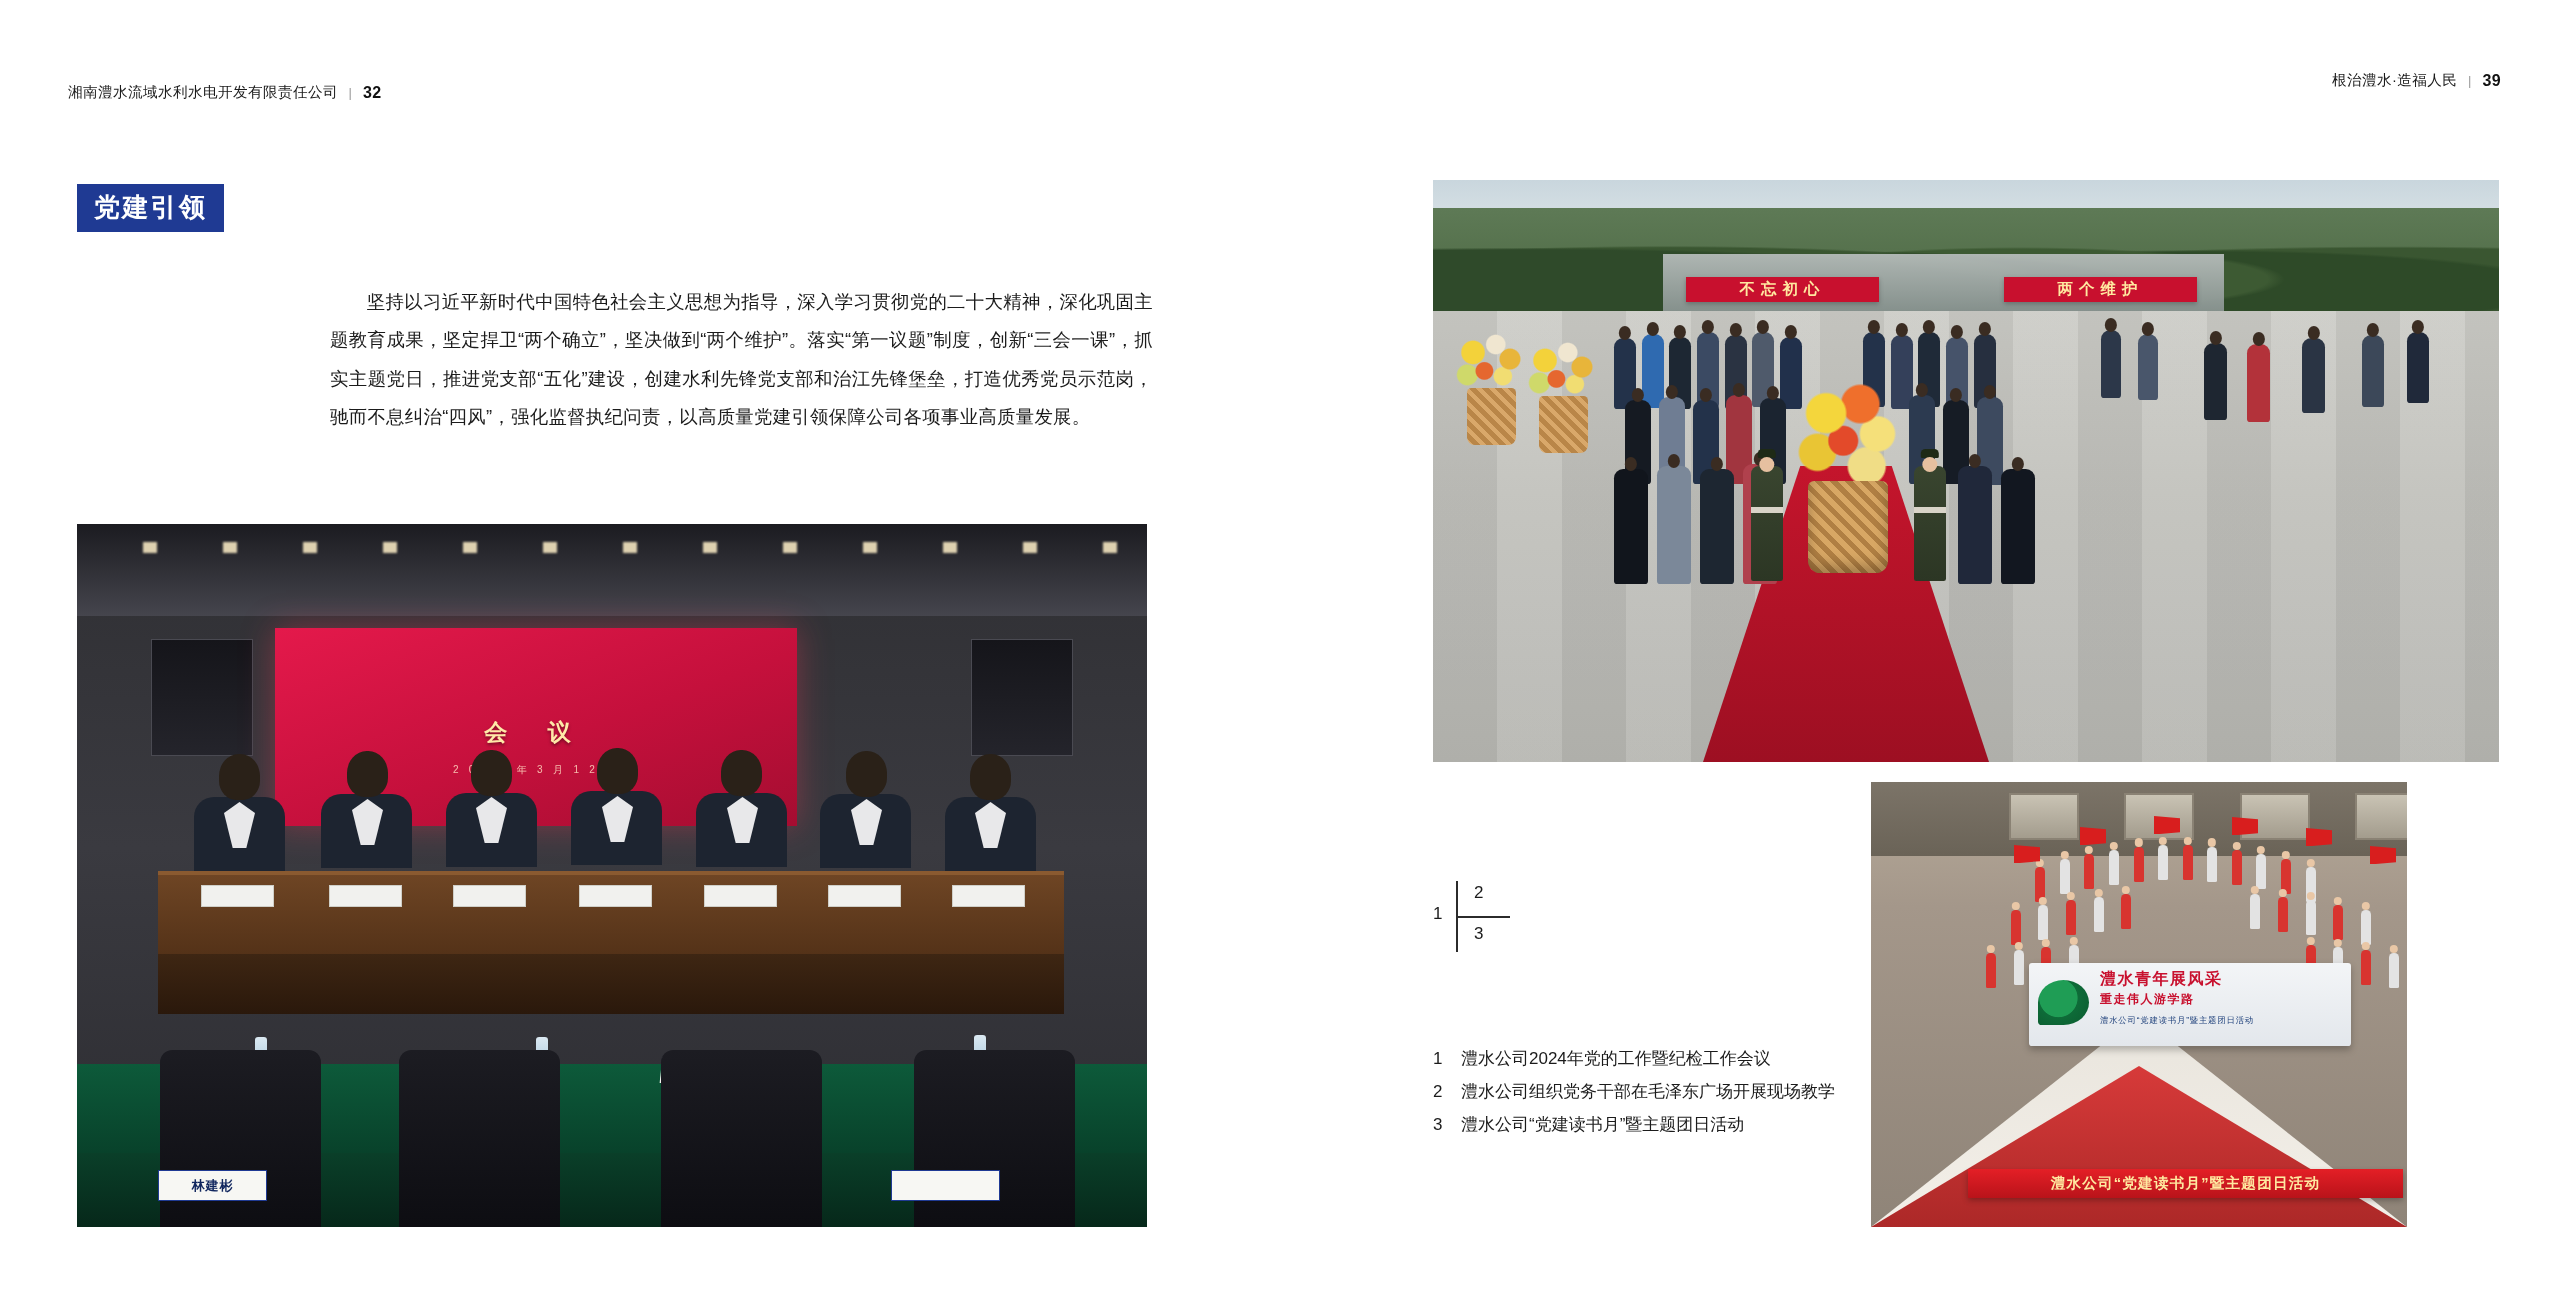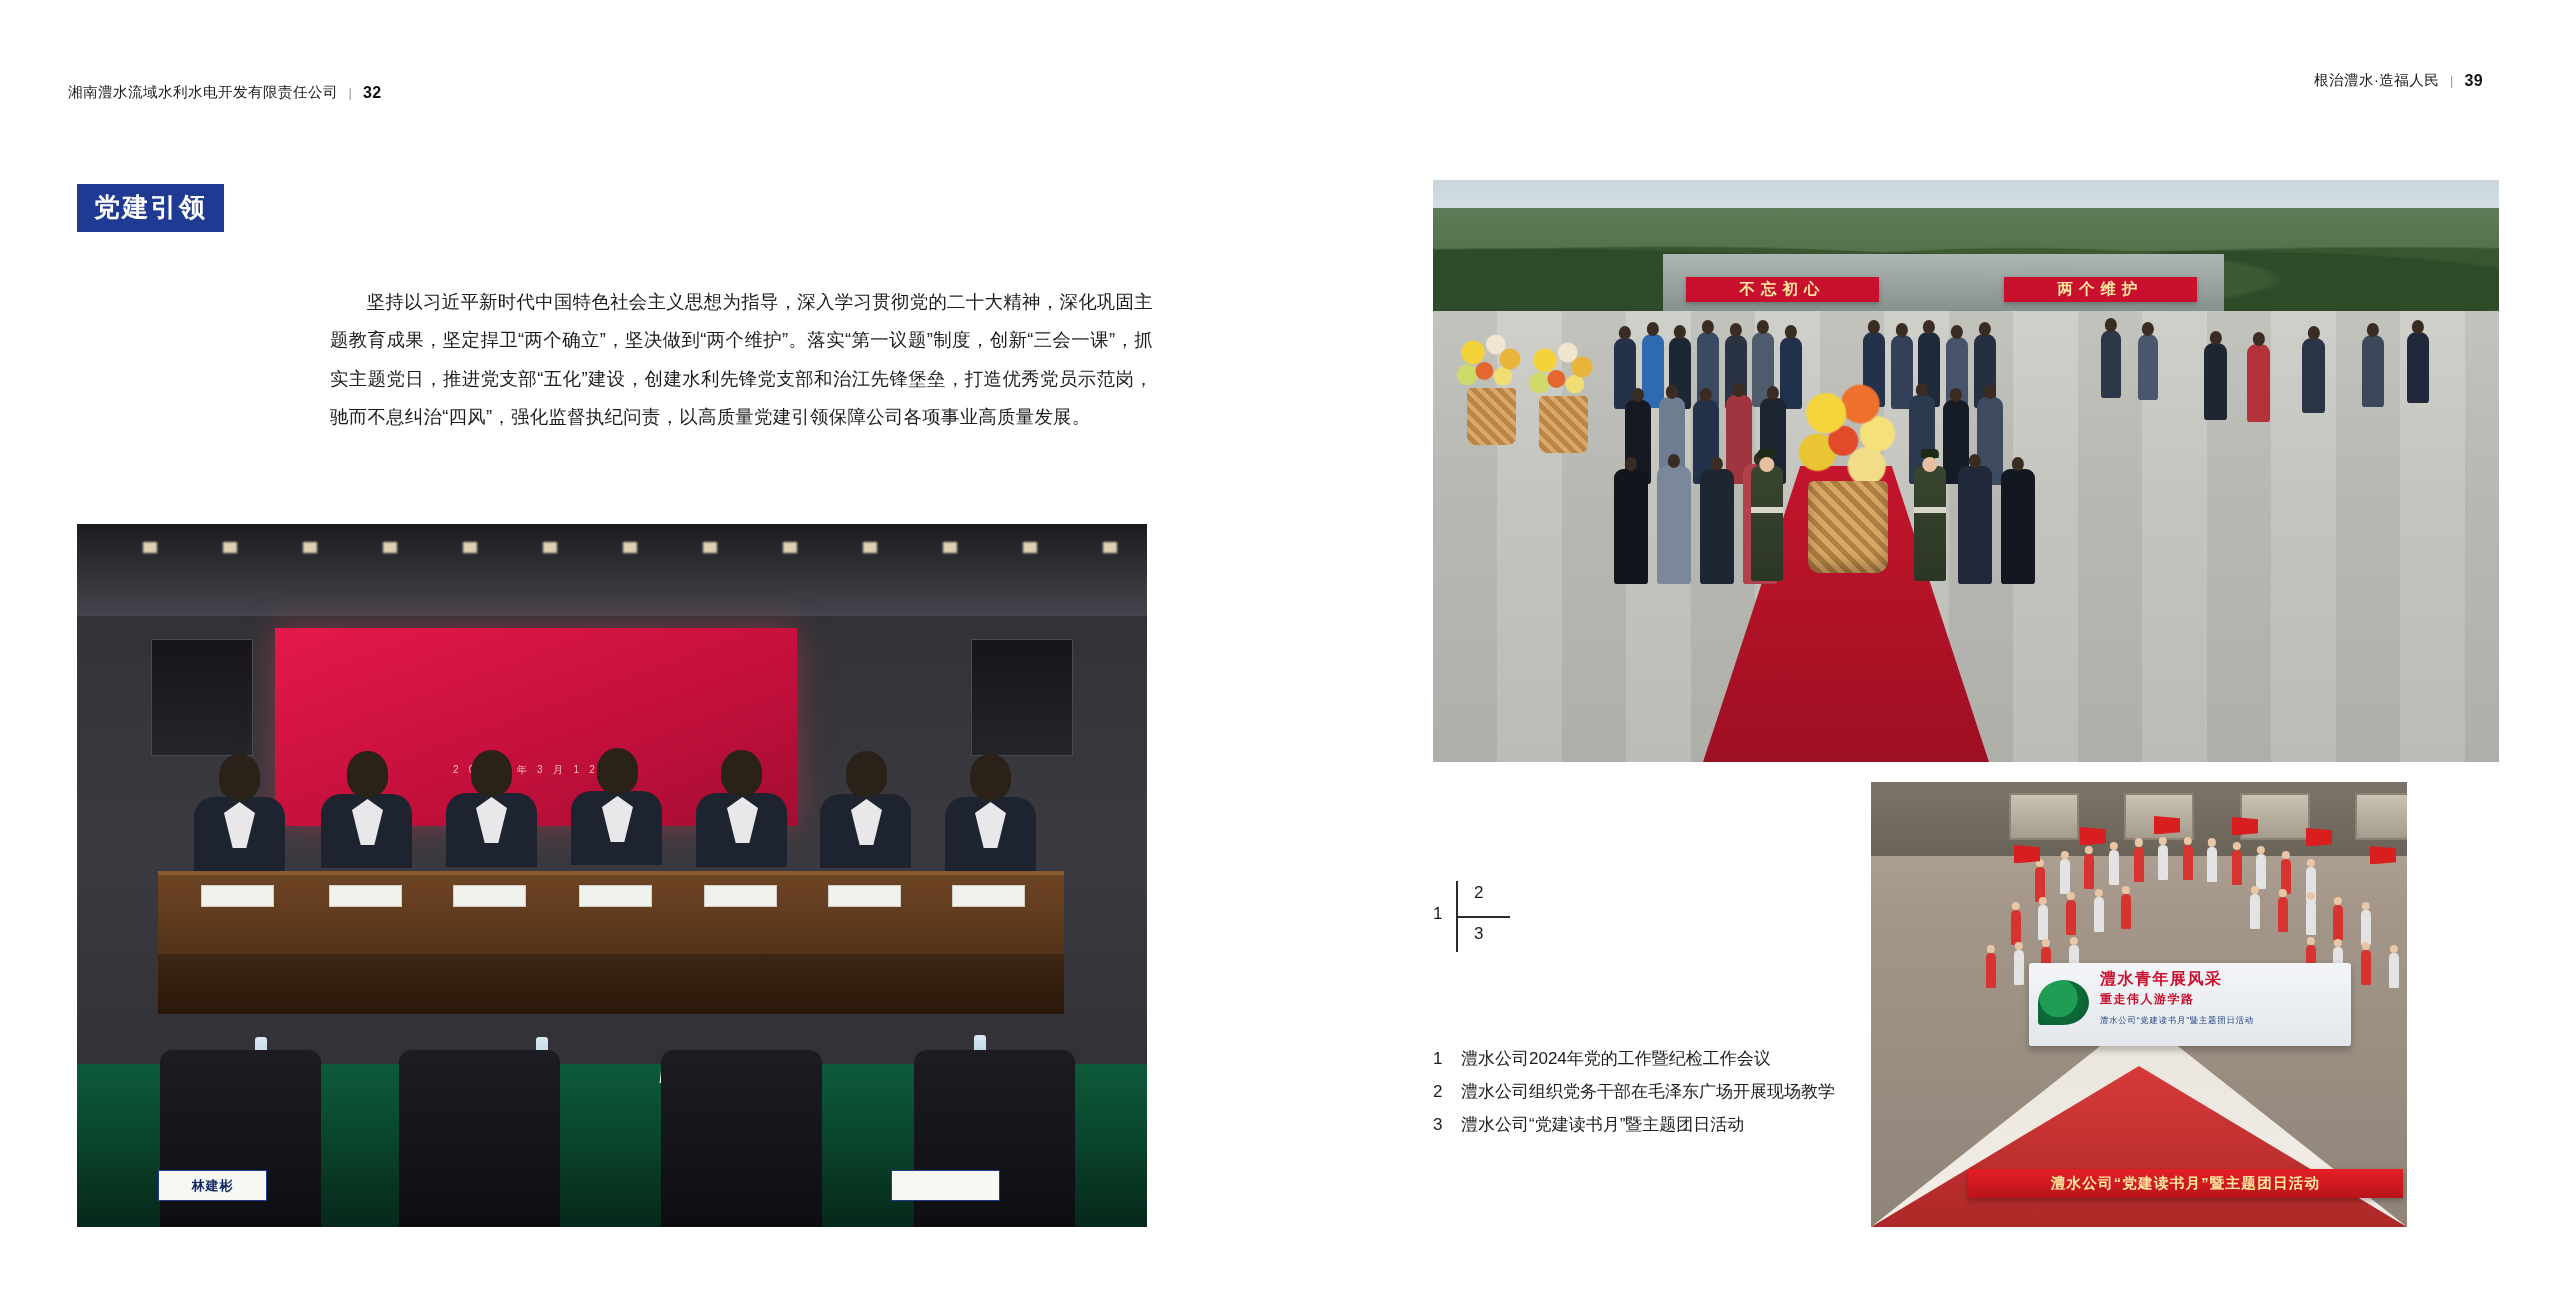--- a/index.html
+++ b/index.html
@@ -21,21 +21,21 @@
     top: 71px;
     font-size: 14.6px;
     color: #1a1a1a;
     letter-spacing: 0.4px;
     white-space: nowrap;
     display: flex;
     align-items: center;
     gap: 10.7px;
   }
   .runhead.left { left: 68px; margin-top: 12px; }
-  .runhead.right { right: 93px; }
+  .runhead.right { right: 75px; }
   .runhead .sep {
     color: #9a9a9a;
     font-size: 13px;
   }
   .runhead .pgnum {
     font-weight: bold;
     font-size: 16px;
     color: #111;
   }
 
@@ -389,20 +389,21 @@
 <div class="photo" id="photo-1">
   <div class="inner">
     <div class="p1-wall"></div>
     <div class="p1-ceiling"></div>
     <div class="p1-lights"></div>
 
     <div class="p1-sidepanel l"></div>
     <div class="p1-sidepanel r"></div>
 
     <div class="p1-screen">
+      <div class="line2">会    议</div>
       <div class="line3">2 0 2 4 年 3 月 1 2 日</div>
     </div>
 
     <div class="p1-torso" style="left:117px; top:273px;"></div>
     <div class="p1-head" style="left:142px; top:230px;"></div>
     <div class="p1-shirt" style="left:147px; top:278px;"></div>
 
     <div class="p1-torso" style="left:244px; top:270px;"></div>
     <div class="p1-head" style="left:270px; top:227px;"></div>
     <div class="p1-shirt" style="left:275px; top:275px;"></div>

